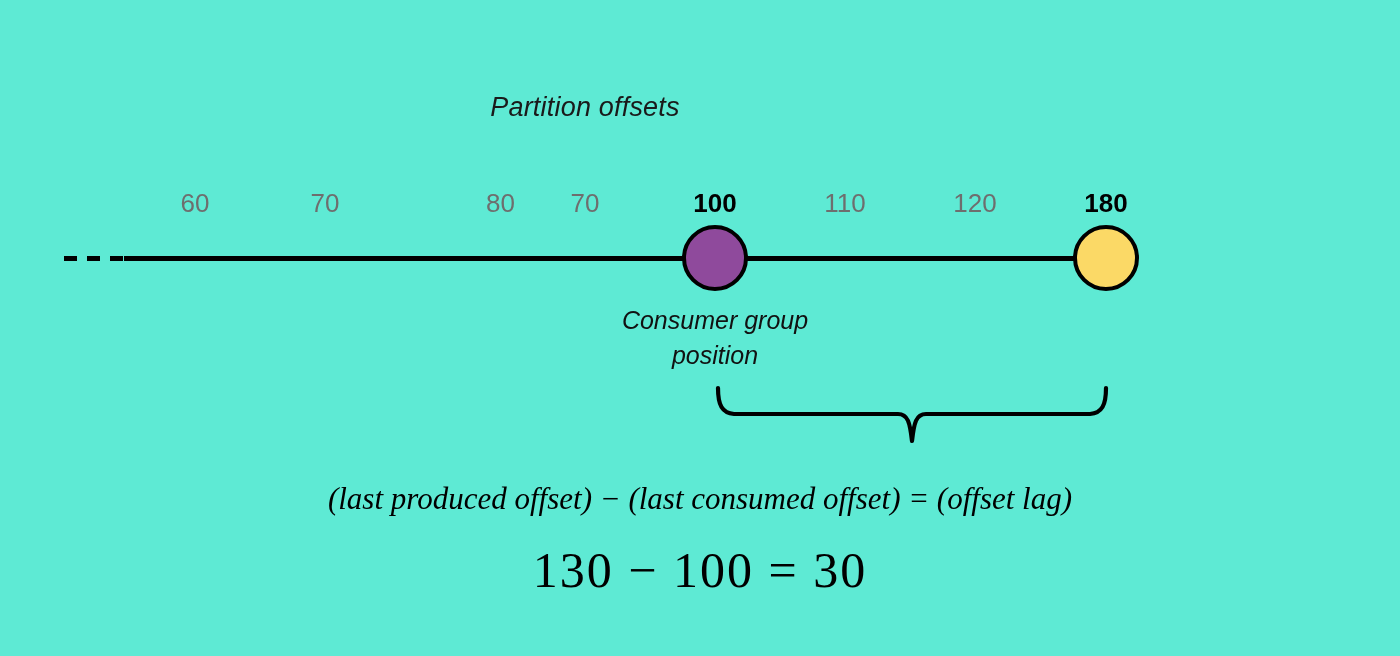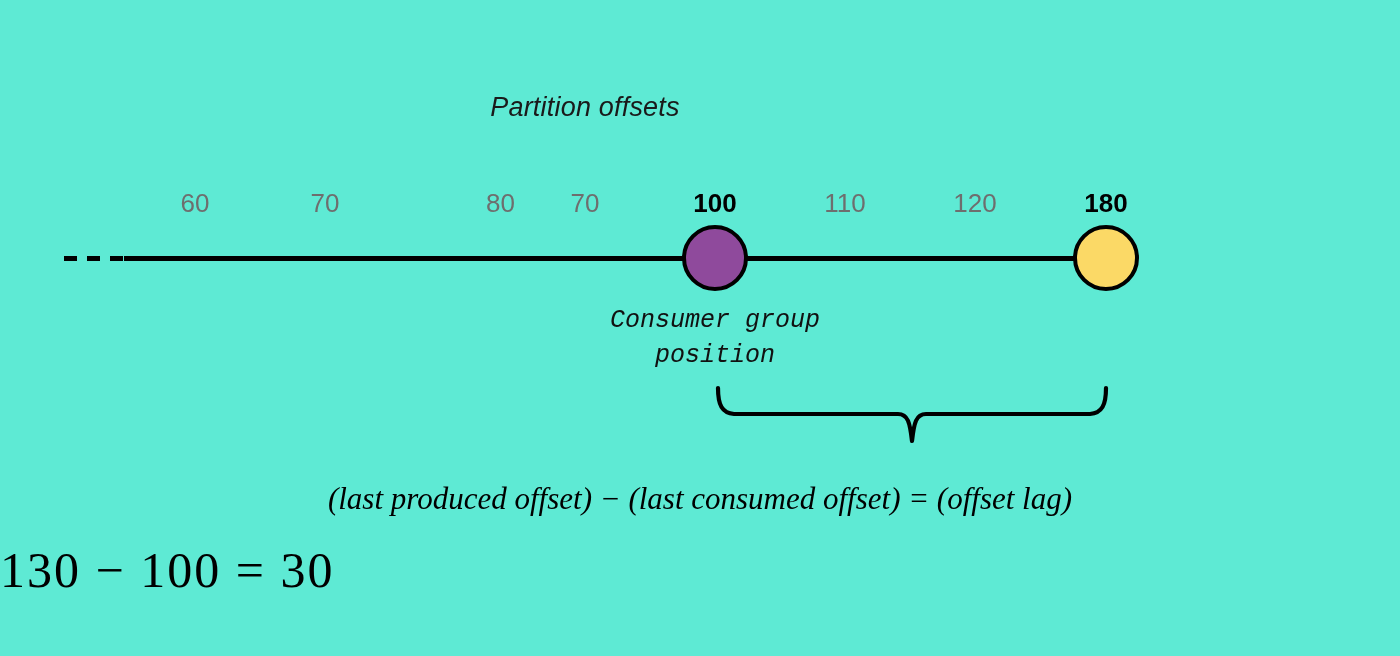--- a/index.html
+++ b/index.html
@@ -73,21 +73,21 @@
     border: 4px solid #000000;
     box-sizing: content-box;
   }
 
   
   .marker-caption {
     top: 303px;
     width: 320px;
     margin-left: -160px;
     text-align: center;
-    font-family: Liberation Mono, monospace;
+    font-family: Liberation Sans, sans-serif;
     font-style: italic;
     font-size: 25px;
     line-height: 35px;
     color: #111111;
   }
 
   
   #lag-brace {
     left: 700px;
     top: 383px;
@@ -104,21 +104,21 @@
     font-family: "Liberation Serif", serif;
     font-style: italic;
     font-size: 31px;
     color: #000000;
     white-space: nowrap;
   }
   #formula-numeric {
     left: 0;
     top: 541px;
     width: 1400px;
-    text-align: left;
+    text-align: center;
     font-family: "Liberation Serif", serif;
     font-size: 50px;
     color: #000000;
     letter-spacing: 2px;
   }
 </style>
 </head>
 <body>
 
 <div id="canvas">

